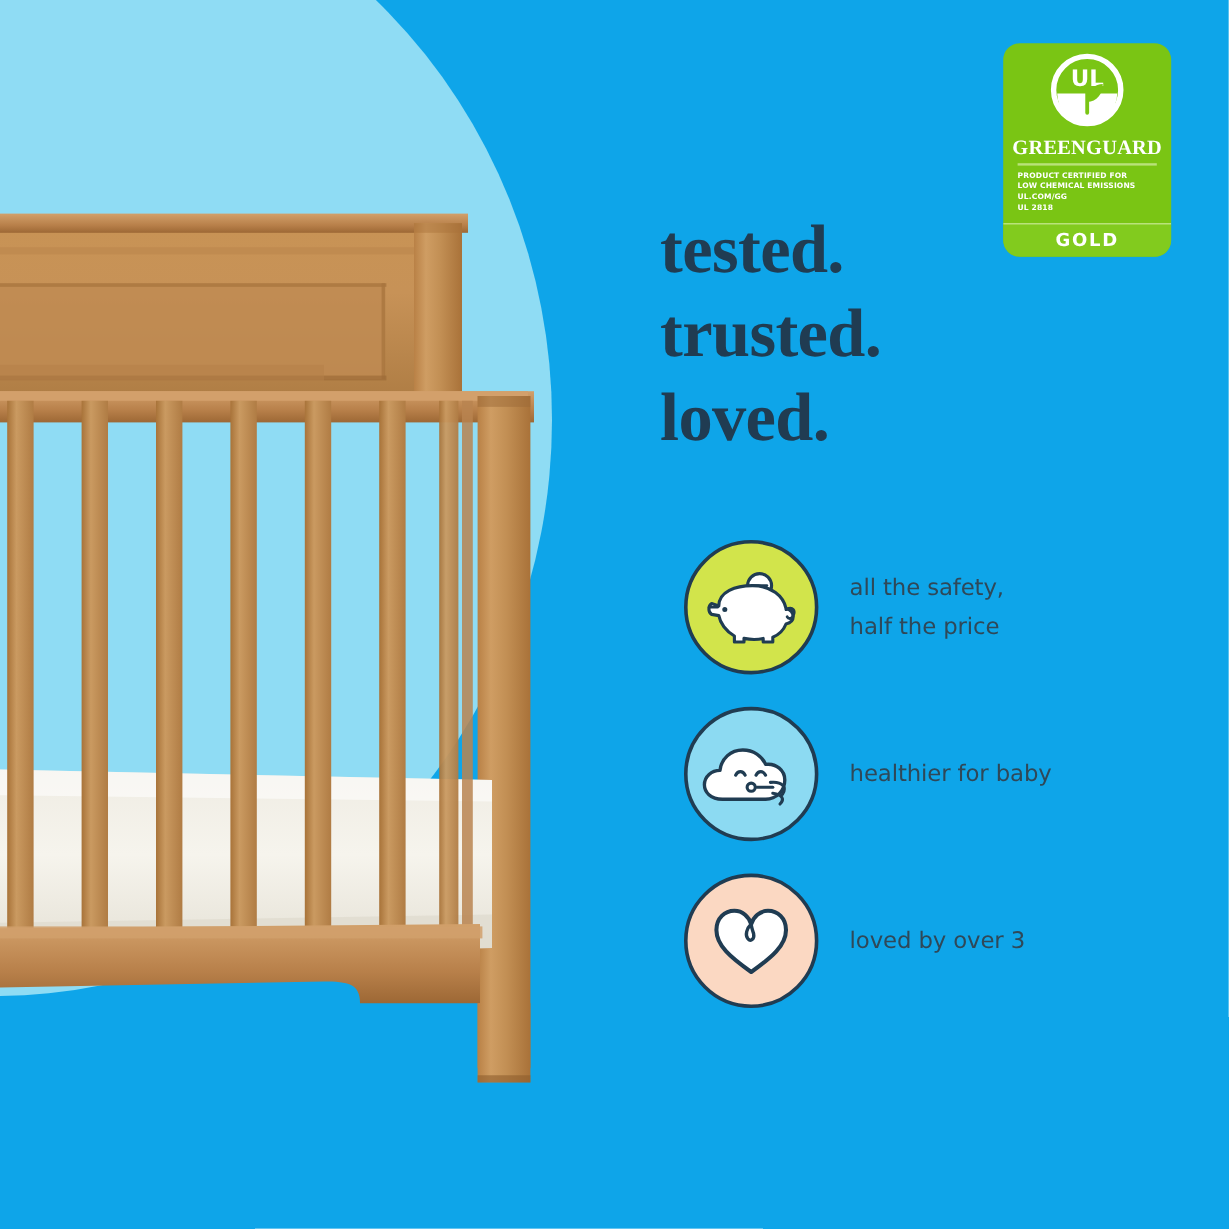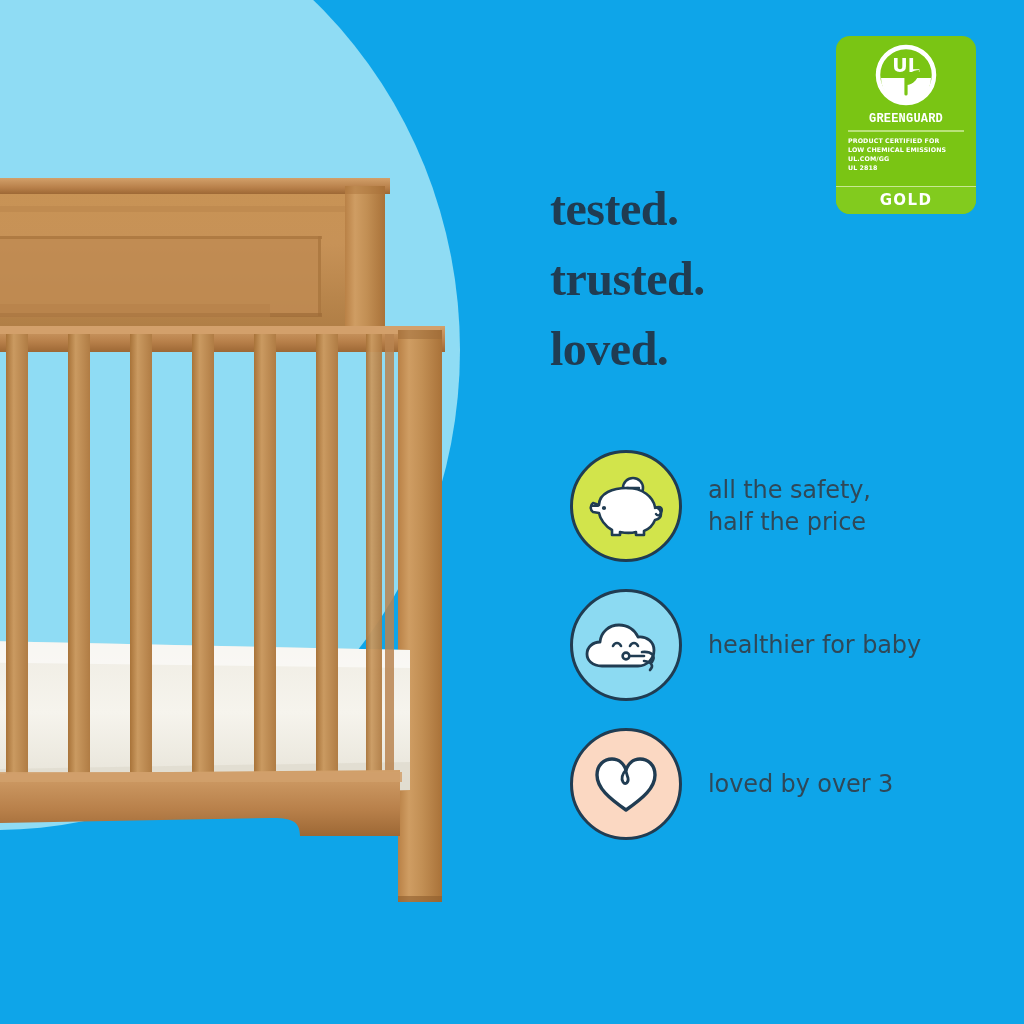--- a/index.html
+++ b/index.html
@@ -59,23 +59,23 @@
     background: #7ac514;
     overflow: hidden;
     text-align: center;
   }
   .badge-ul {
     margin: 8px auto 2px;
     width: 62px;
     height: 62px;
   }
   .badge-title {
-    font-family: Liberation Mono, monospace;
+    font-family: Liberation Serif, serif;
     font-weight: bold;
-    font-size: 12px;
+    font-size: 17px;
     letter-spacing: .2px;
     color: #ffffff;
     line-height: 1;
     margin-top: 1px;
   }
   .badge-rule {
     width: 116px;
     height: 1.5px;
     background: #b9e27a;
     margin: 5px auto 4px;
@@ -110,21 +110,21 @@
   
   .headline {
     position: absolute;
     left: 550px;
     top: 174px;
     width: 430px;
   }
   .headline .line {
     font-family: "Liberation Serif", "DejaVu Serif", serif;
     font-weight: bold;
-    font-size: 48px;
+    font-size: 57px;
     line-height: 70px;
     color: #203c52;
     letter-spacing: -0.5px;
   }
 
   
   .features {
     position: absolute;
     left: 570px;
     top: 448px;
@@ -150,21 +150,21 @@
     align-items: center;
     justify-content: center;
   }
   .feature-icon.piggy  { background: #d2e44b; }
   .feature-icon.cloud  { background: #8cdaf2; }
   .feature-icon.heart  { background: #fbd8c2; }
 
   .feature-text {
     margin-left: 26px;
     font-family: "DejaVu Sans", sans-serif;
-    font-size: 24px;
+    font-size: 19px;
     line-height: 32px;
     color: #2f4858;
     letter-spacing: -0.1px;
   }
 </style>
 </head>
 <body>
 
 <div id="stage">
 

